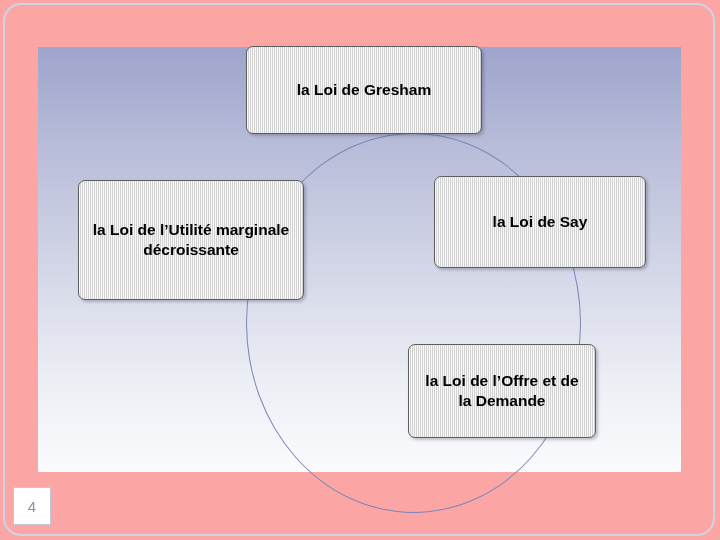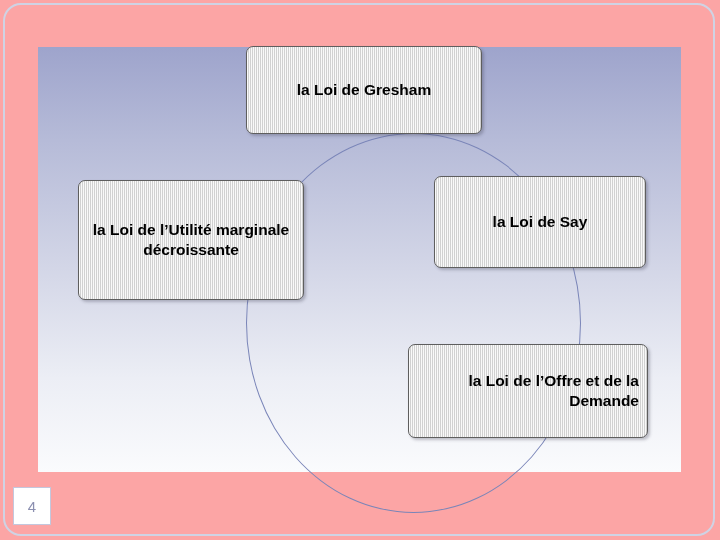--- a/index.html
+++ b/index.html
@@ -103,23 +103,22 @@
   }
   #node-rendements {
     left: 106px;
     top: 344px;
     width: 222px;
     height: 94px;
   }
   #node-offre {
     left: 408px;
     top: 344px;
-    width: 240px;
+    width: 188px;
     height: 94px;
-    text-align: right;
   }
 
   
   .slide-number {
     position: absolute;
     left: 13px;
     top: 487px;
     width: 36px;
     height: 36px;
     border: 1px solid #c3c7dd;

